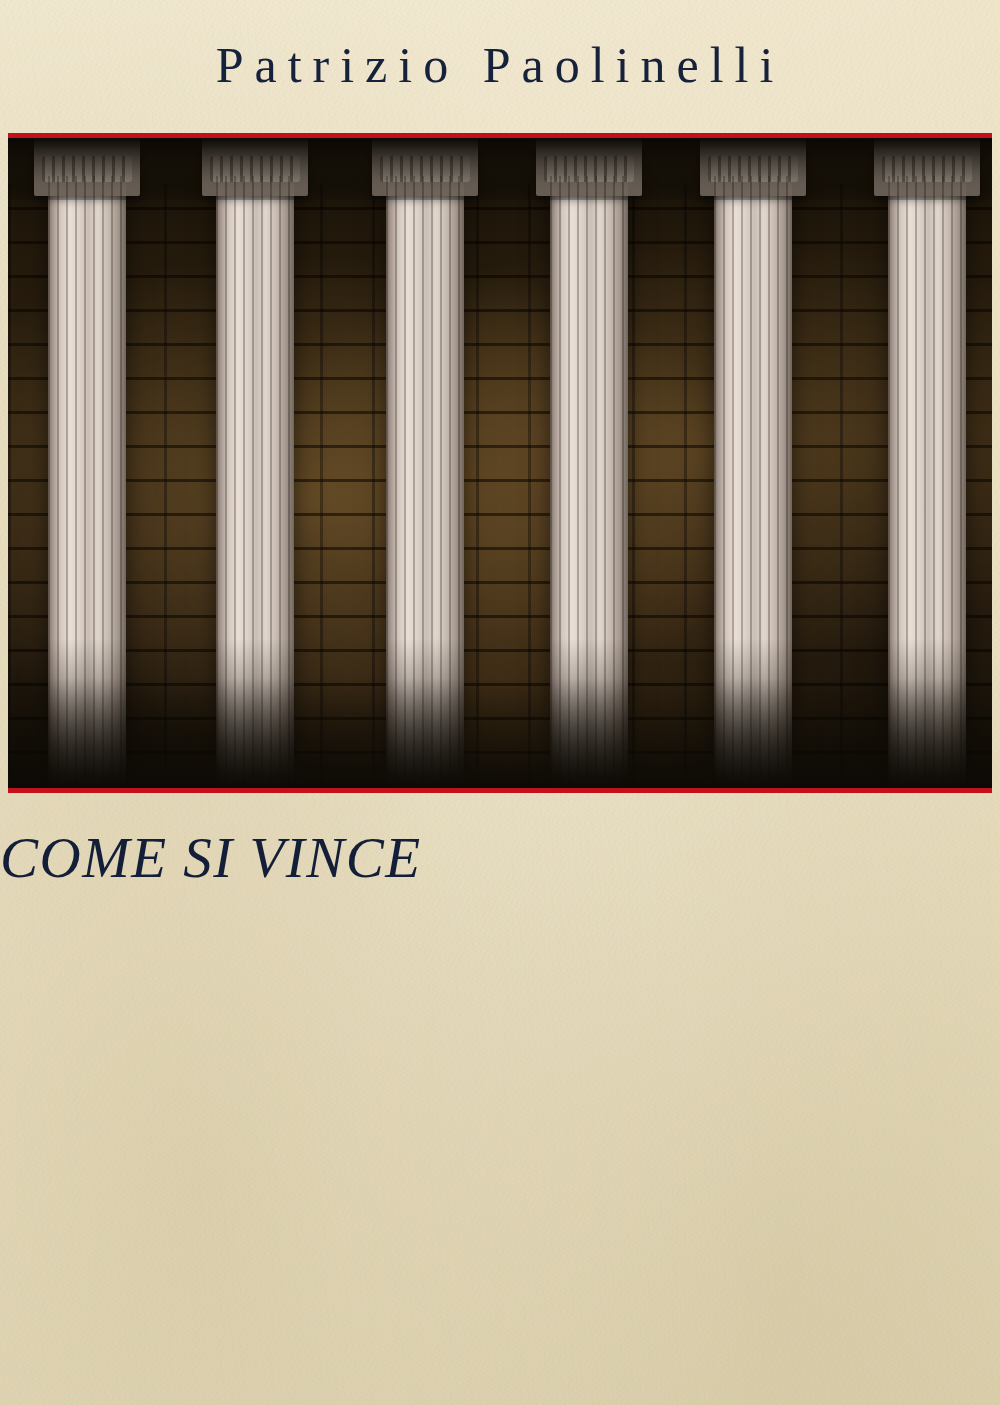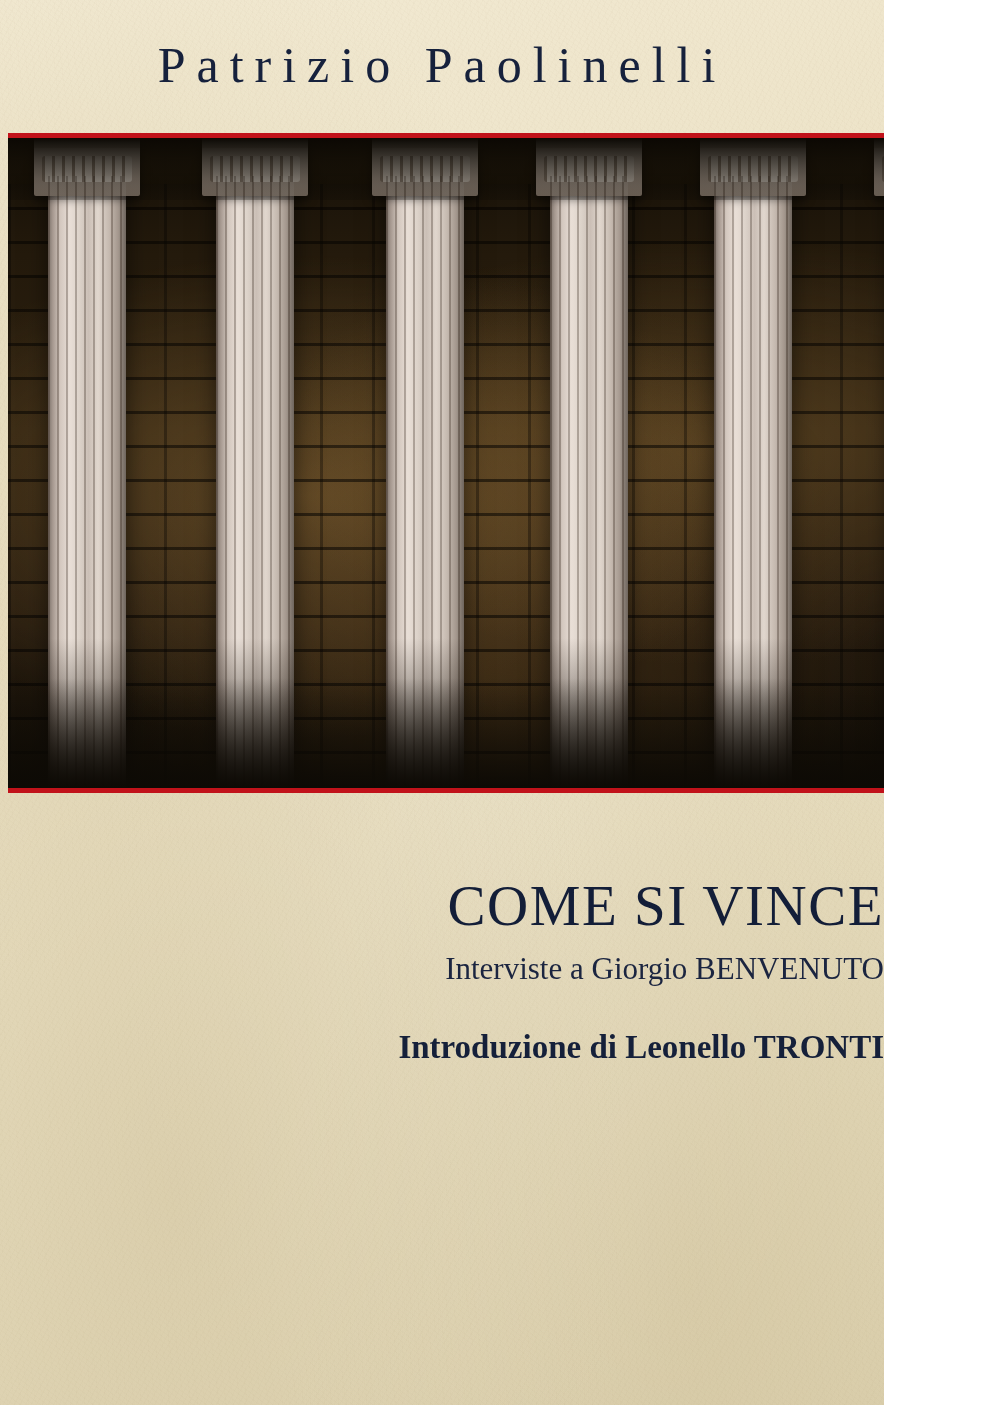--- a/index.html
+++ b/index.html
@@ -2,21 +2,21 @@
 <html><head>
 <meta charset="utf-8">
 <style>
   html, body {
     margin: 0;
     padding: 0;
     background: #ffffff;
   }
   .cover {
     position: relative;
-    width: 884px;
+    width: 1000px;
     height: 1405px;
     background: #efe6cd;
     overflow: hidden;
     font-family: "Liberation Serif", serif;
   }
   
   .paper-texture {
     position: absolute;
     inset: 0;
     background:
@@ -154,25 +154,26 @@
   .capital::after {
     content: "";
     position: absolute;
     left: 0; right: 0; top: 0; height: 10px;
     background: linear-gradient(180deg, #f6f0e8 0%, #cfc2b4 100%);
   }
 
   
   .title-block {
     position: absolute;
-    top: 868px;
+    top: 820px;
     left: 0;
     width: 100%;
-    text-align: right;
+    text-align: left;
     color: #131e38;
+    font-style: italic;
   }
   .title-line1, .title-line2 {
     font-size: 57px;
     letter-spacing: 1.5px;
     line-height: 1.32;
     font-weight: 400;
     font-family: "Liberation Serif", serif;
   }
   .title-line2 {
     margin-top: 8px;
@@ -243,16 +244,14 @@
         <div class="shade-bottom"></div>
       </div>
 
       <div class="dark-top"></div>
       <div class="dark-bottom"></div>
     </div>
   </div>
 
   <div class="title-block">
     <div class="title-line1">COME SI VINCE</div>
-    <div class="subtitle2">Interviste a Giorgio BENVENUTO</div>
-    <div class="intro">Introduzione di Leonello TRONTI</div>
   </div>
 </div>
 
 </body></html>

